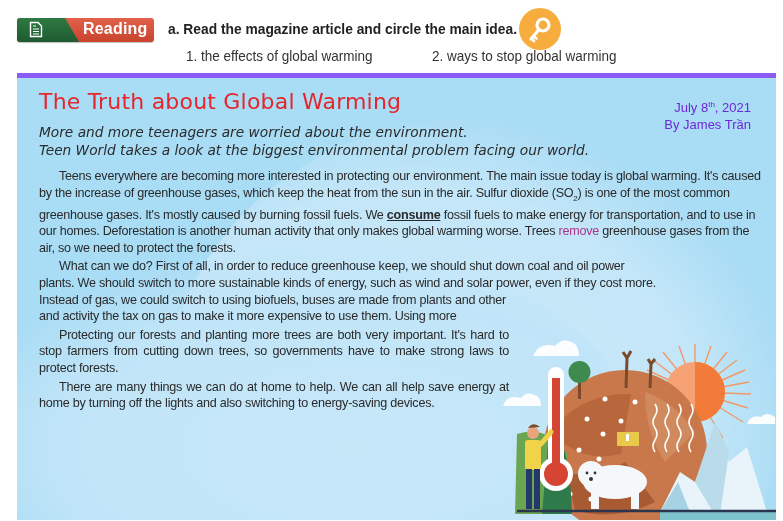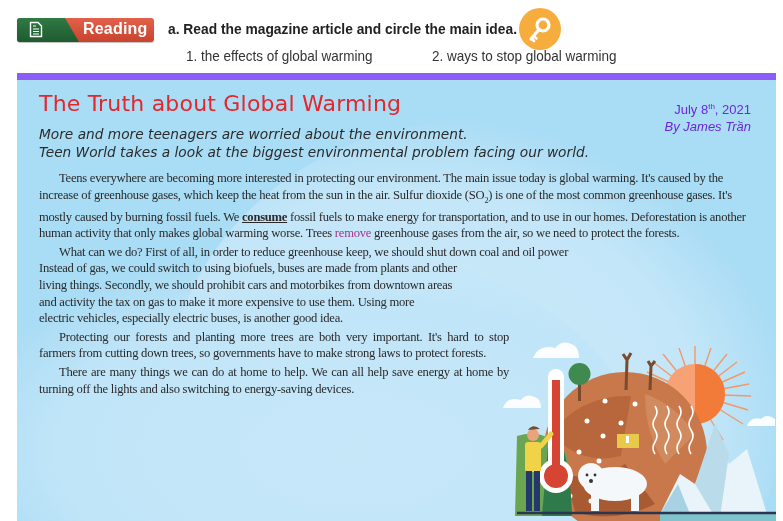--- a/index.html
+++ b/index.html
@@ -44,21 +44,21 @@
       font-family: "Liberation Sans", sans-serif; font-size: 15px; color: #333;
       transform: scaleX(0.9); transform-origin: left; white-space: nowrap;
     }
     .opt1 { left: 186px; }
     .opt2 { left: 432px; }
 
     
     .panel {
       position: absolute; left: 17px; top: 73px; width: 759px; height: 442px;
       background: #a9dcf5; overflow: hidden;
-      border-top: 7px solid #8b5cf6;
+      border-top: 5px solid #8b5cf6;
     }
     .swoosh {
       position: absolute; left: 150px; top: 40px; width: 620px; height: 560px;
       border-radius: 50%;
       background: radial-gradient(ellipse at 40% 55%, #cdeaf9 0%, #c3e6f8 55%, rgba(195,230,248,0) 72%);
     }
     .swoosh2 {
       position: absolute; left: -80px; top: 160px; width: 700px; height: 420px;
       border-radius: 50%;
       background: radial-gradient(ellipse at 60% 50%, #c6e7f8 0%, #c1e5f8 50%, rgba(193,229,248,0) 70%);
@@ -72,25 +72,25 @@
       position: absolute; left: 22px; top: 45px;
       font-family: "DejaVu Sans", sans-serif; font-style: italic; font-size: 14px;
       line-height: 18px; color: #2b2b2b; white-space: nowrap;
       transform: scaleX(0.98); transform-origin: left;
     }
     .dateline {
       position: absolute; right: 25px; top: 18px; text-align: right;
       font-family: "Liberation Sans", sans-serif; font-size: 13px; line-height: 17px; color: #6d28d9;
     }
     .dateline sup { font-size: 8px; }
-    .author { font-style: italic; }
+    .author { }
 
     .body-text {
       position: absolute; left: 22px; top: 90px; width: 722px;
-      font-family: Liberation Serif, serif; font-size: 12.6px; line-height: 16.6px;
+      font-family: Liberation Sans, sans-serif; font-size: 12.6px; line-height: 16.6px;
       color: #2a2a2a; letter-spacing: -0.25px;
     }
     .body-text p { margin: 0; text-indent: 20px; }
     .body-text p + p { margin-top: 2px; }
     .narrow { width: 470px; text-align: justify; }
     .line { display: block; white-space: nowrap; }
     .remove { color: #a8368a; }
     .consume { font-weight: bold; text-decoration: underline; }
     sub { font-size: 8px; }
 
@@ -141,24 +141,23 @@
   <div class="dateline">
     <div><span>July 8</span><sup>th</sup><span>, 2021</span></div>
     <div class="author">By James Trần</div>
   </div>
 
   <div class="body-text">
     <p><span>Teens everywhere are becoming more interested in protecting our environment. The main issue today is global warming. It's caused by the increase of greenhouse gases, which keep the heat from the sun in the air. Sulfur dioxide (SO</span><sub>2</sub><span>) is one of the most common greenhouse gases. It's mostly caused by burning fossil fuels. We </span><span class="consume">consume</span><span> fossil fuels to make energy for transportation, and to use in our homes. Deforestation is another human activity that only makes global warming worse. Trees </span><span class="remove">remove</span><span> greenhouse gases from the air, so we need to protect the forests.</span></p>
 
     <p style="text-indent:0;">
       <span class="line" style="padding-left:20px;">What can we do? First of all, in order to reduce greenhouse keep, we should shut down coal and oil power</span>
+      <span class="line">plants. We should switch to more sustainable kinds of energy, such as wind and solar power, even if they cost more.</span>
       <span class="line">Instead of gas, we could switch to using biofuels, buses are made from plants and other</span>
-      <span class="line">living things. Secondly, we should prohibit cars and motorbikes from downtown areas</span>
       <span class="line">and activity the tax on gas to make it more expensive to use them. Using more</span>
-      <span class="line">electric vehicles, especially electric buses, is another good idea.</span>
     </p>
 
     <p class="narrow">Protecting our forests and planting more trees are both very important. It's hard to stop farmers from cutting down trees, so governments have to make strong laws to protect forests.</p>
     <p class="narrow">There are many things we can do at home to help. We can all help save energy at home by turning off the lights and also switching to energy-saving devices.</p>
   </div>
 
   <svg class="illustration" viewBox="0 0 281 198">
 
     <g fill="#ffffff" opacity="0.95">
       <path d="M38 34 q6 -14 22 -10 q8 -10 20 -2 q4 4 4 12 z"></path>

